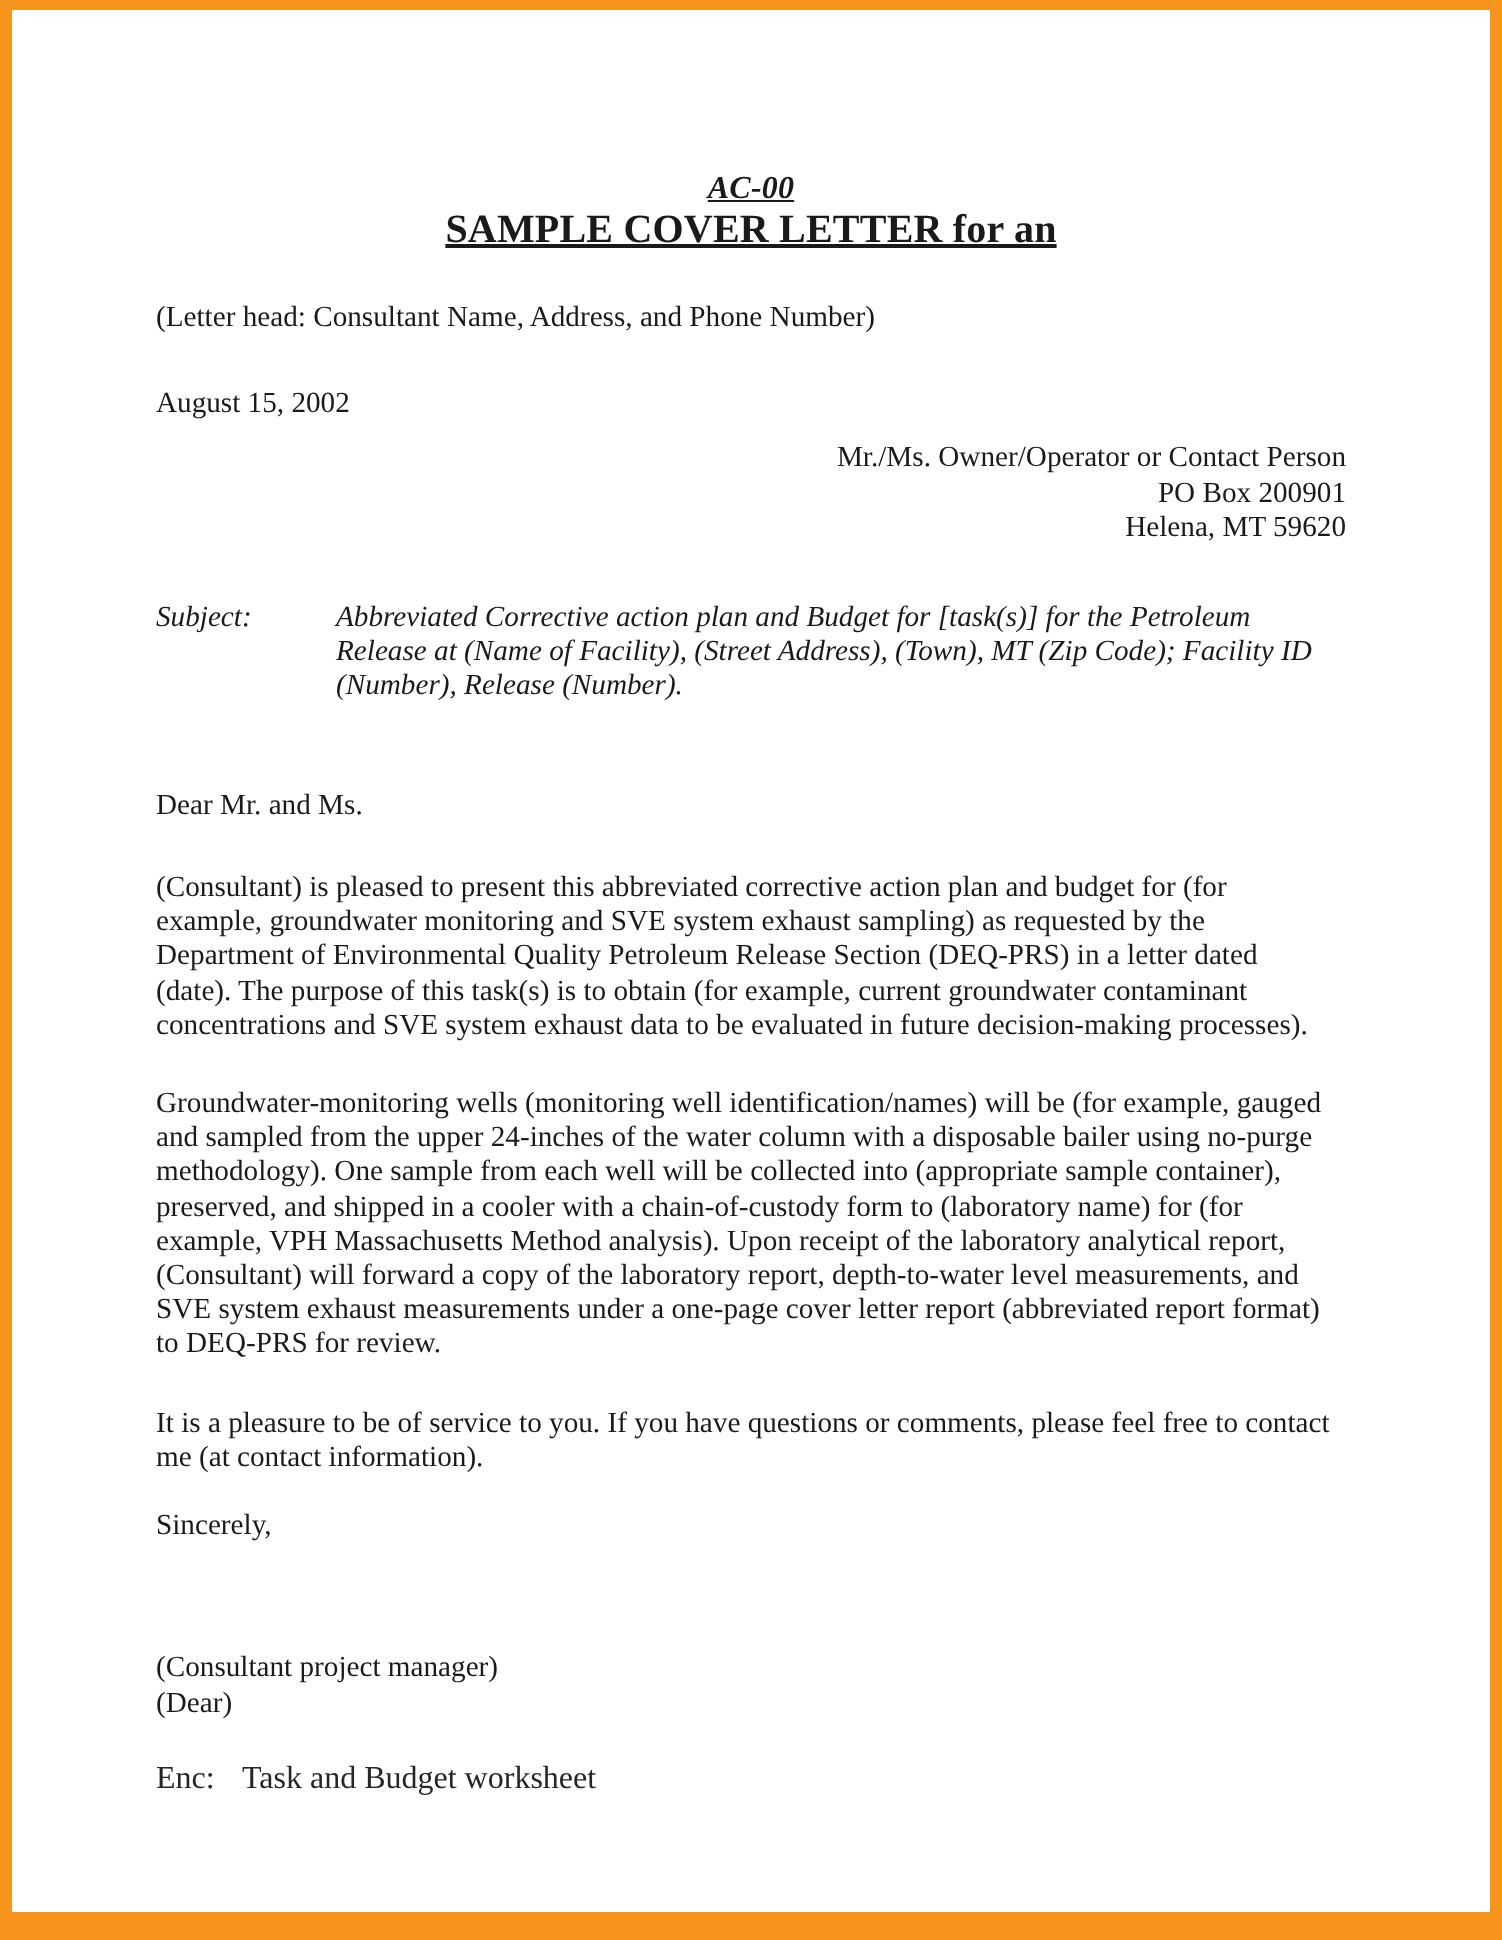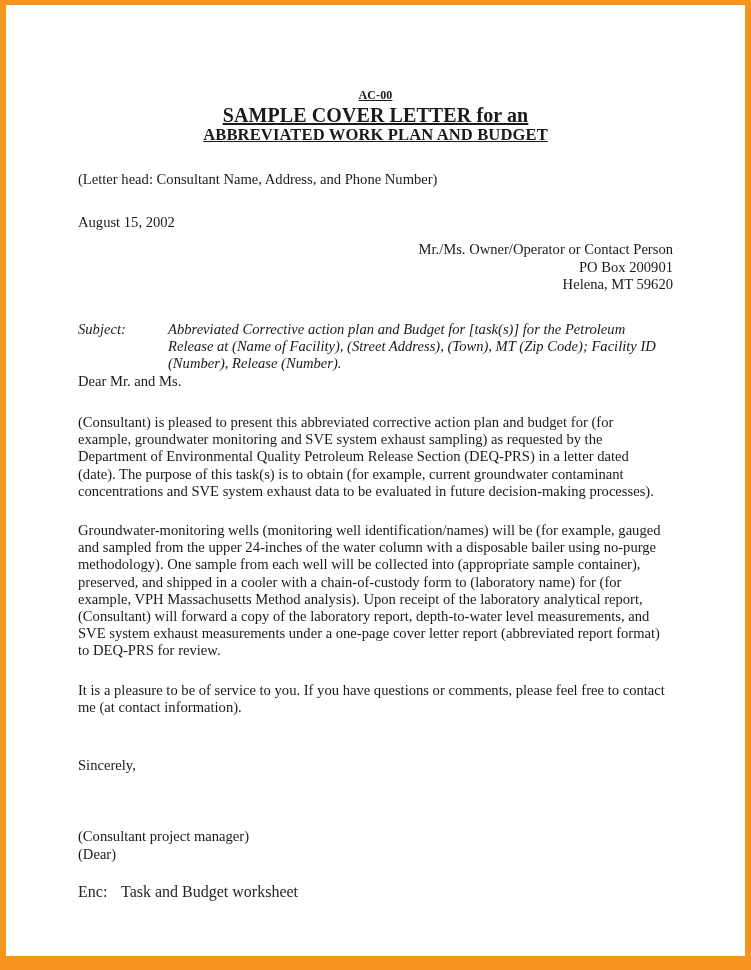--- a/index.html
+++ b/index.html
@@ -35,21 +35,21 @@
   .title-line {
     font-weight: bold;
     letter-spacing: 0.1px;
     line-height: 20px;
     margin: 0;
   }
   .title-line span.u {
     text-decoration: underline;
     text-underline-offset: 1px;
   }
-  .t1 { font-size: 12px; }
+  .t1 { font-size: 16px; font-style: italic; }
   .t2 { font-size: 20px; }
   .t3 { font-size: 16.6px; }
 
   .letterhead { margin-top: 26px; }
   .date-line { margin-top: 26px; }
   .addr-block { margin-top: 10px; text-align: right; }
   .addr-block div { line-height: 17.4px; }
 
   .subject-block {
     margin-top: 27px;
@@ -60,31 +60,31 @@
   .subject-label {
     width: 90px;
     flex: 0 0 90px;
   }
   .subject-value {
     flex: 1 1 auto;
     max-width: 495px;
   }
   .subject-value div { line-height: 17.4px; }
 
-  .salutation { }
+  .salutation { margin-top: 42px; }
 
   .body-para {
     margin-top: 24px;
     max-width: 589px;
     text-align: left;
   }
   .body-para.p2 { margin-top: 22px; }
   .body-para.p3 { margin-top: 22px; }
 
-  .closing { margin-top: 41px; }
+  .closing { margin-top: 17px; }
   .signature-block { margin-top: 54px; }
   .signature-block div { line-height: 17.6px; }
 
   .enc-block { margin-top: 22px; }
   .enc-row {
     display: flex;
     align-items: flex-start;
     font-size: 16px;
     line-height: 14px;
     margin-bottom: 12px;
@@ -98,21 +98,20 @@
 </style>
 </head>
 <body>
 
 <div class="page-frame">
   <div class="page-sheet">
 
     <div class="title-block">
       <p class="title-line t1"><span class="u">AC-00</span></p>
       <p class="title-line t2"><span class="u">SAMPLE  COVER LETTER for an</span></p>
-      <p class="title-line t3"><span class="u">ABBREVIATED  WORK  PLAN AND BUDGET</span></p>
     </div>
 
     <div class="letterhead">(Letter head:  Consultant Name, Address, and Phone Number)</div>
 
     <div class="date-line">August 15, 2002</div>
 
     <div class="addr-block">
       <div>Mr./Ms. Owner/Operator or Contact Person</div>
       <div>PO Box 200901</div>
       <div>Helena, MT 59620</div>

